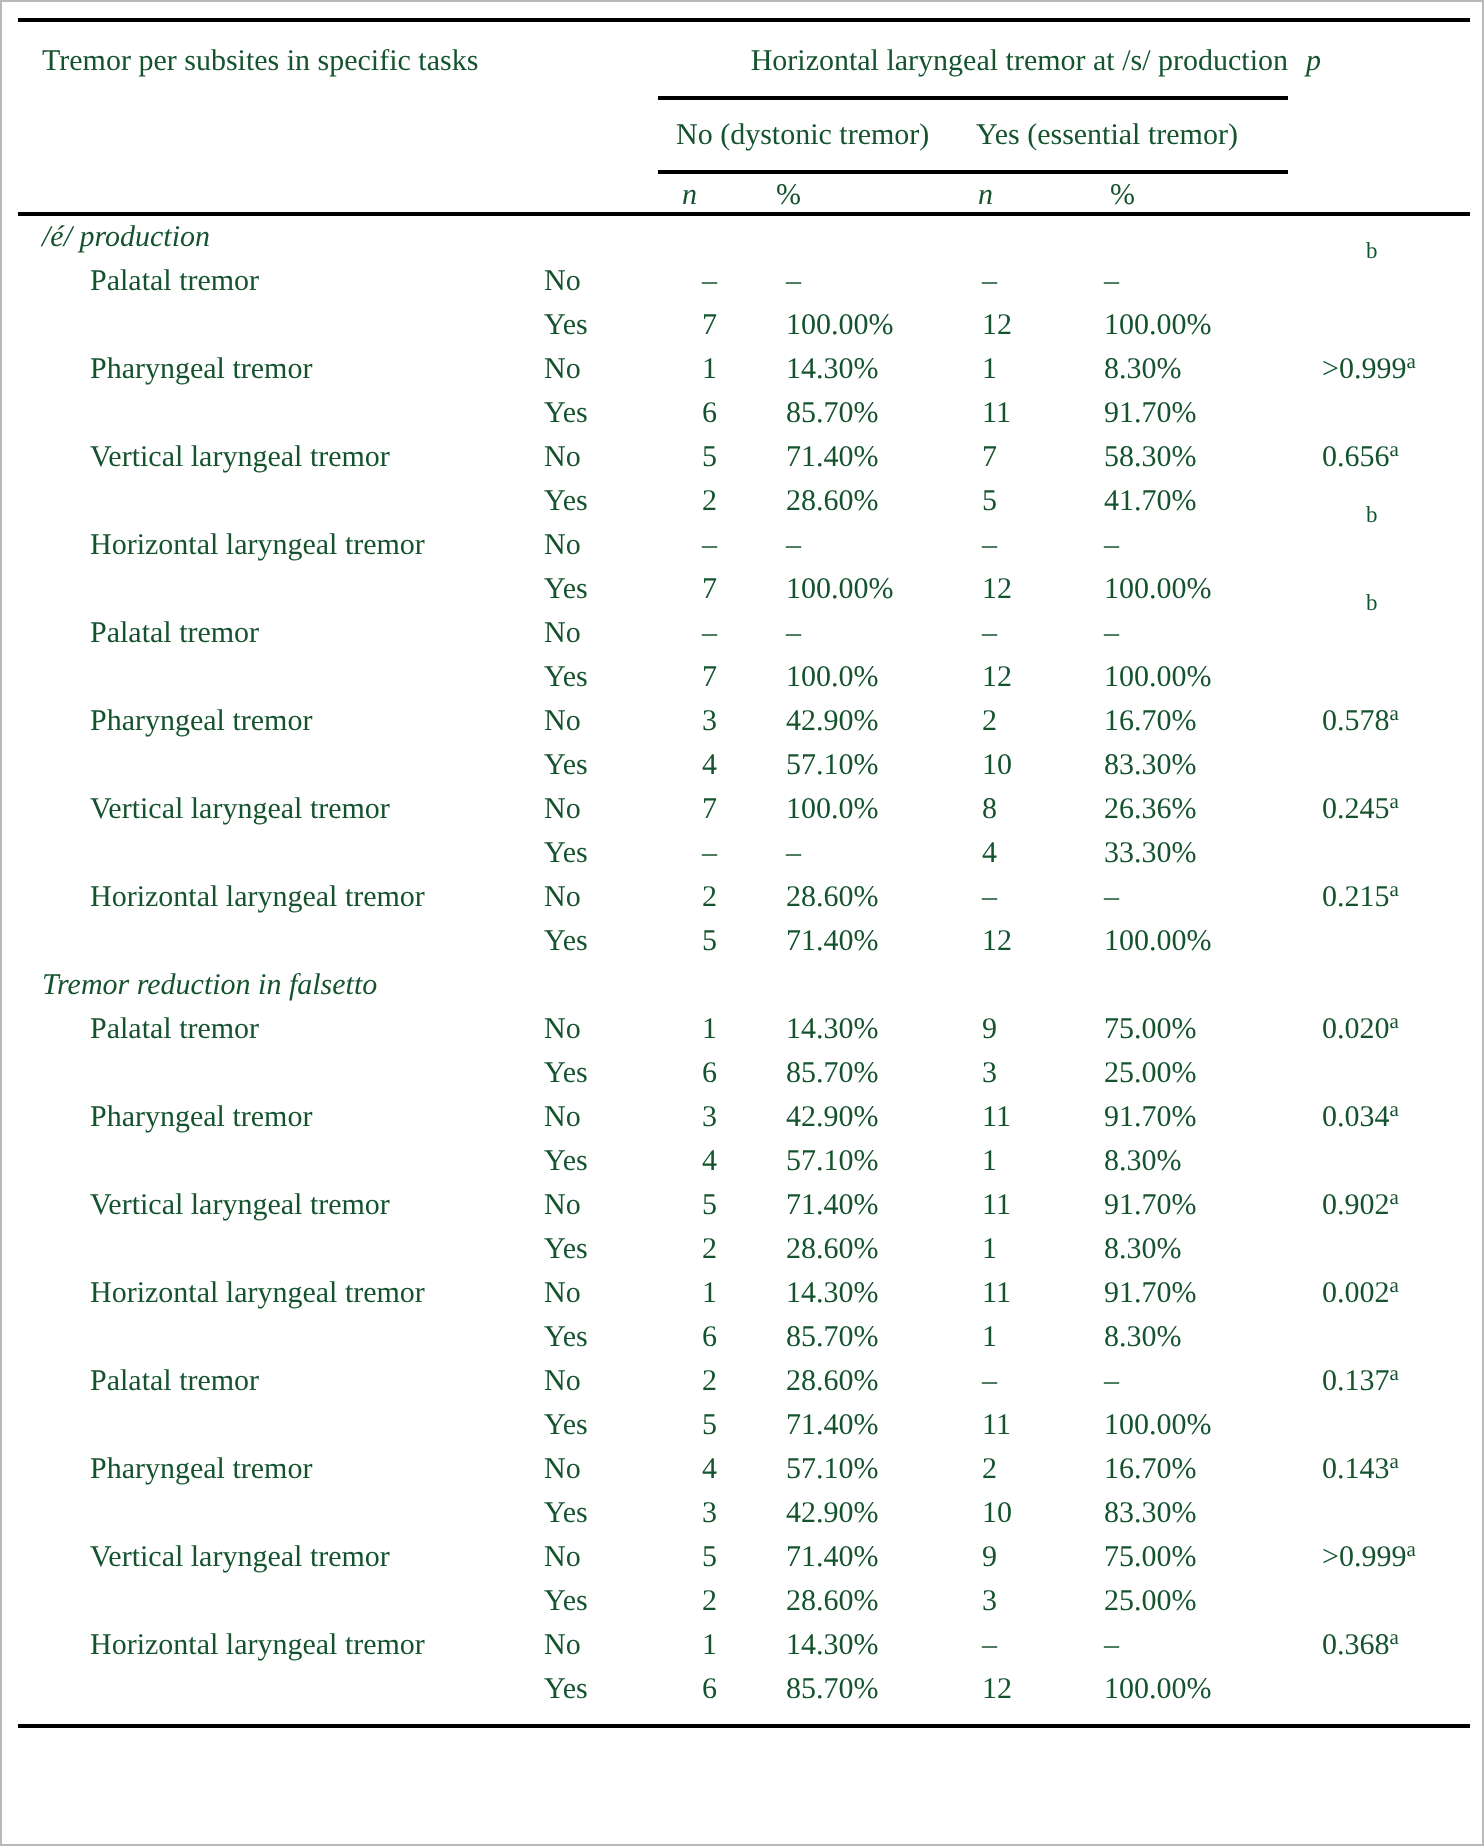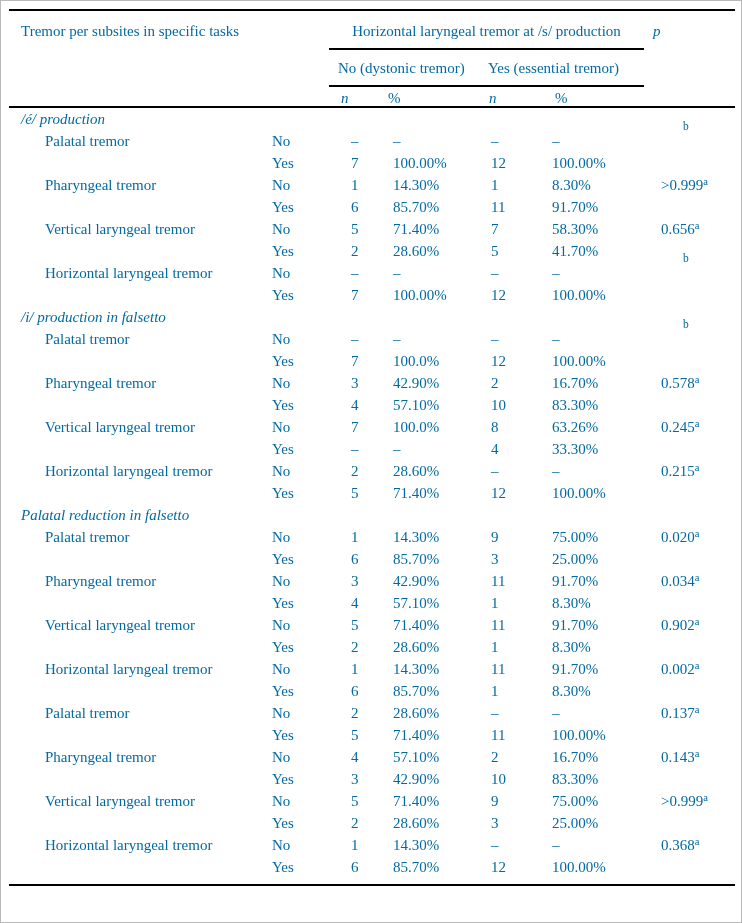--- a/index.html
+++ b/index.html
@@ -3,31 +3,31 @@
 <meta charset="utf-8">
 <style>
   html,body { margin:0; padding:0; background:#ffffff; }
   .page {
     position:relative;
     width:742px; height:923px;
     box-sizing:border-box;
     border:1px solid #b9b9b9;
     background:#ffffff;
     font-family:"Liberation Serif", serif;
-    color:#0369a1;
+    color:#14532d;
     overflow:hidden;
   }
   .tbl { position:absolute; left:8px; top:8px; width:726px; }
   .rule { background:#000; }
   .rule.thick { height:2px; width:726px; }
 
   
   .hdr { position:relative; height:95px; font-size:15px; }
   .hdr .h-col1   { position:absolute; left:12px;  top:12px; white-space:nowrap; }
-  .hdr .h-span   { position:absolute; left:320px; top:12px; width:315px; text-align:center; white-space:nowrap; }
+  .hdr .h-span   { position:absolute; left:320px; top:12px; width:315px; text-align:right; white-space:nowrap; }
   .hdr .h-p      { position:absolute; left:644px; top:12px; font-style:italic; }
   .hdr .rule-a   { position:absolute; left:320px; top:37px; width:315px; height:2px; }
   .hdr .h-no     { position:absolute; left:329px; top:49px; white-space:nowrap; }
   .hdr .h-yes    { position:absolute; left:479px; top:49px; white-space:nowrap; }
   .hdr .rule-b   { position:absolute; left:320px; top:74px; width:315px; height:2px; }
   .hdr .h-n1     { position:absolute; left:332px; top:79px; font-style:italic; }
   .hdr .h-pct1   { position:absolute; left:379px; top:79px; }
   .hdr .h-n2     { position:absolute; left:480px; top:79px; font-style:italic; }
   .hdr .h-pct2   { position:absolute; left:546px; top:79px; }
 
@@ -143,24 +143,20 @@
   </div>
         <div class="row">
     <span class="c-label"></span>
     <span class="c-resp">Yes</span>
     <span class="c-n1">7</span>
     <span class="c-pct1">100.00%</span>
     <span class="c-n2">12</span>
     <span class="c-pct2">100.00%</span>
     <span class="c-p"><span class="pv"></span><span class="ps"></span></span>
   </div>
-        <div class="row section">
-    <span class="c-label">/i/ production in falsetto</span>
-    <span class="c-p"><span class="pv"></span><span class="ps"></span></span>
-  </div>
         <div class="row b-only">
     <span class="c-label">Palatal tremor</span>
     <span class="c-resp">No</span>
     <span class="c-n1">–</span>
     <span class="c-pct1">–</span>
     <span class="c-n2">–</span>
     <span class="c-pct2">–</span>
     <span class="c-p"><span class="pv"></span><span class="ps">b</span></span>
   </div>
         <div class="row">
@@ -189,21 +185,21 @@
     <span class="c-n2">10</span>
     <span class="c-pct2">83.30%</span>
     <span class="c-p"><span class="pv"></span><span class="ps"></span></span>
   </div>
         <div class="row">
     <span class="c-label">Vertical laryngeal tremor</span>
     <span class="c-resp">No</span>
     <span class="c-n1">7</span>
     <span class="c-pct1">100.0%</span>
     <span class="c-n2">8</span>
-    <span class="c-pct2">63.26%</span>
+    <span class="c-pct2">26.36%</span>
     <span class="c-p"><span class="pv">0.245</span><span class="ps">a</span></span>
   </div>
         <div class="row">
     <span class="c-label"></span>
     <span class="c-resp">Yes</span>
     <span class="c-n1">–</span>
     <span class="c-pct1">–</span>
     <span class="c-n2">4</span>
     <span class="c-pct2">33.30%</span>
     <span class="c-p"><span class="pv"></span><span class="ps"></span></span>
@@ -220,21 +216,21 @@
         <div class="row">
     <span class="c-label"></span>
     <span class="c-resp">Yes</span>
     <span class="c-n1">5</span>
     <span class="c-pct1">71.40%</span>
     <span class="c-n2">12</span>
     <span class="c-pct2">100.00%</span>
     <span class="c-p"><span class="pv"></span><span class="ps"></span></span>
   </div>
         <div class="row section">
-    <span class="c-label">Palatal reduction in falsetto</span>
+    <span class="c-label">Tremor reduction in falsetto</span>
     <span class="c-p"><span class="pv"></span><span class="ps"></span></span>
   </div>
         <div class="row">
     <span class="c-label">Palatal tremor</span>
     <span class="c-resp">No</span>
     <span class="c-n1">1</span>
     <span class="c-pct1">14.30%</span>
     <span class="c-n2">9</span>
     <span class="c-pct2">75.00%</span>
     <span class="c-p"><span class="pv">0.020</span><span class="ps">a</span></span>

